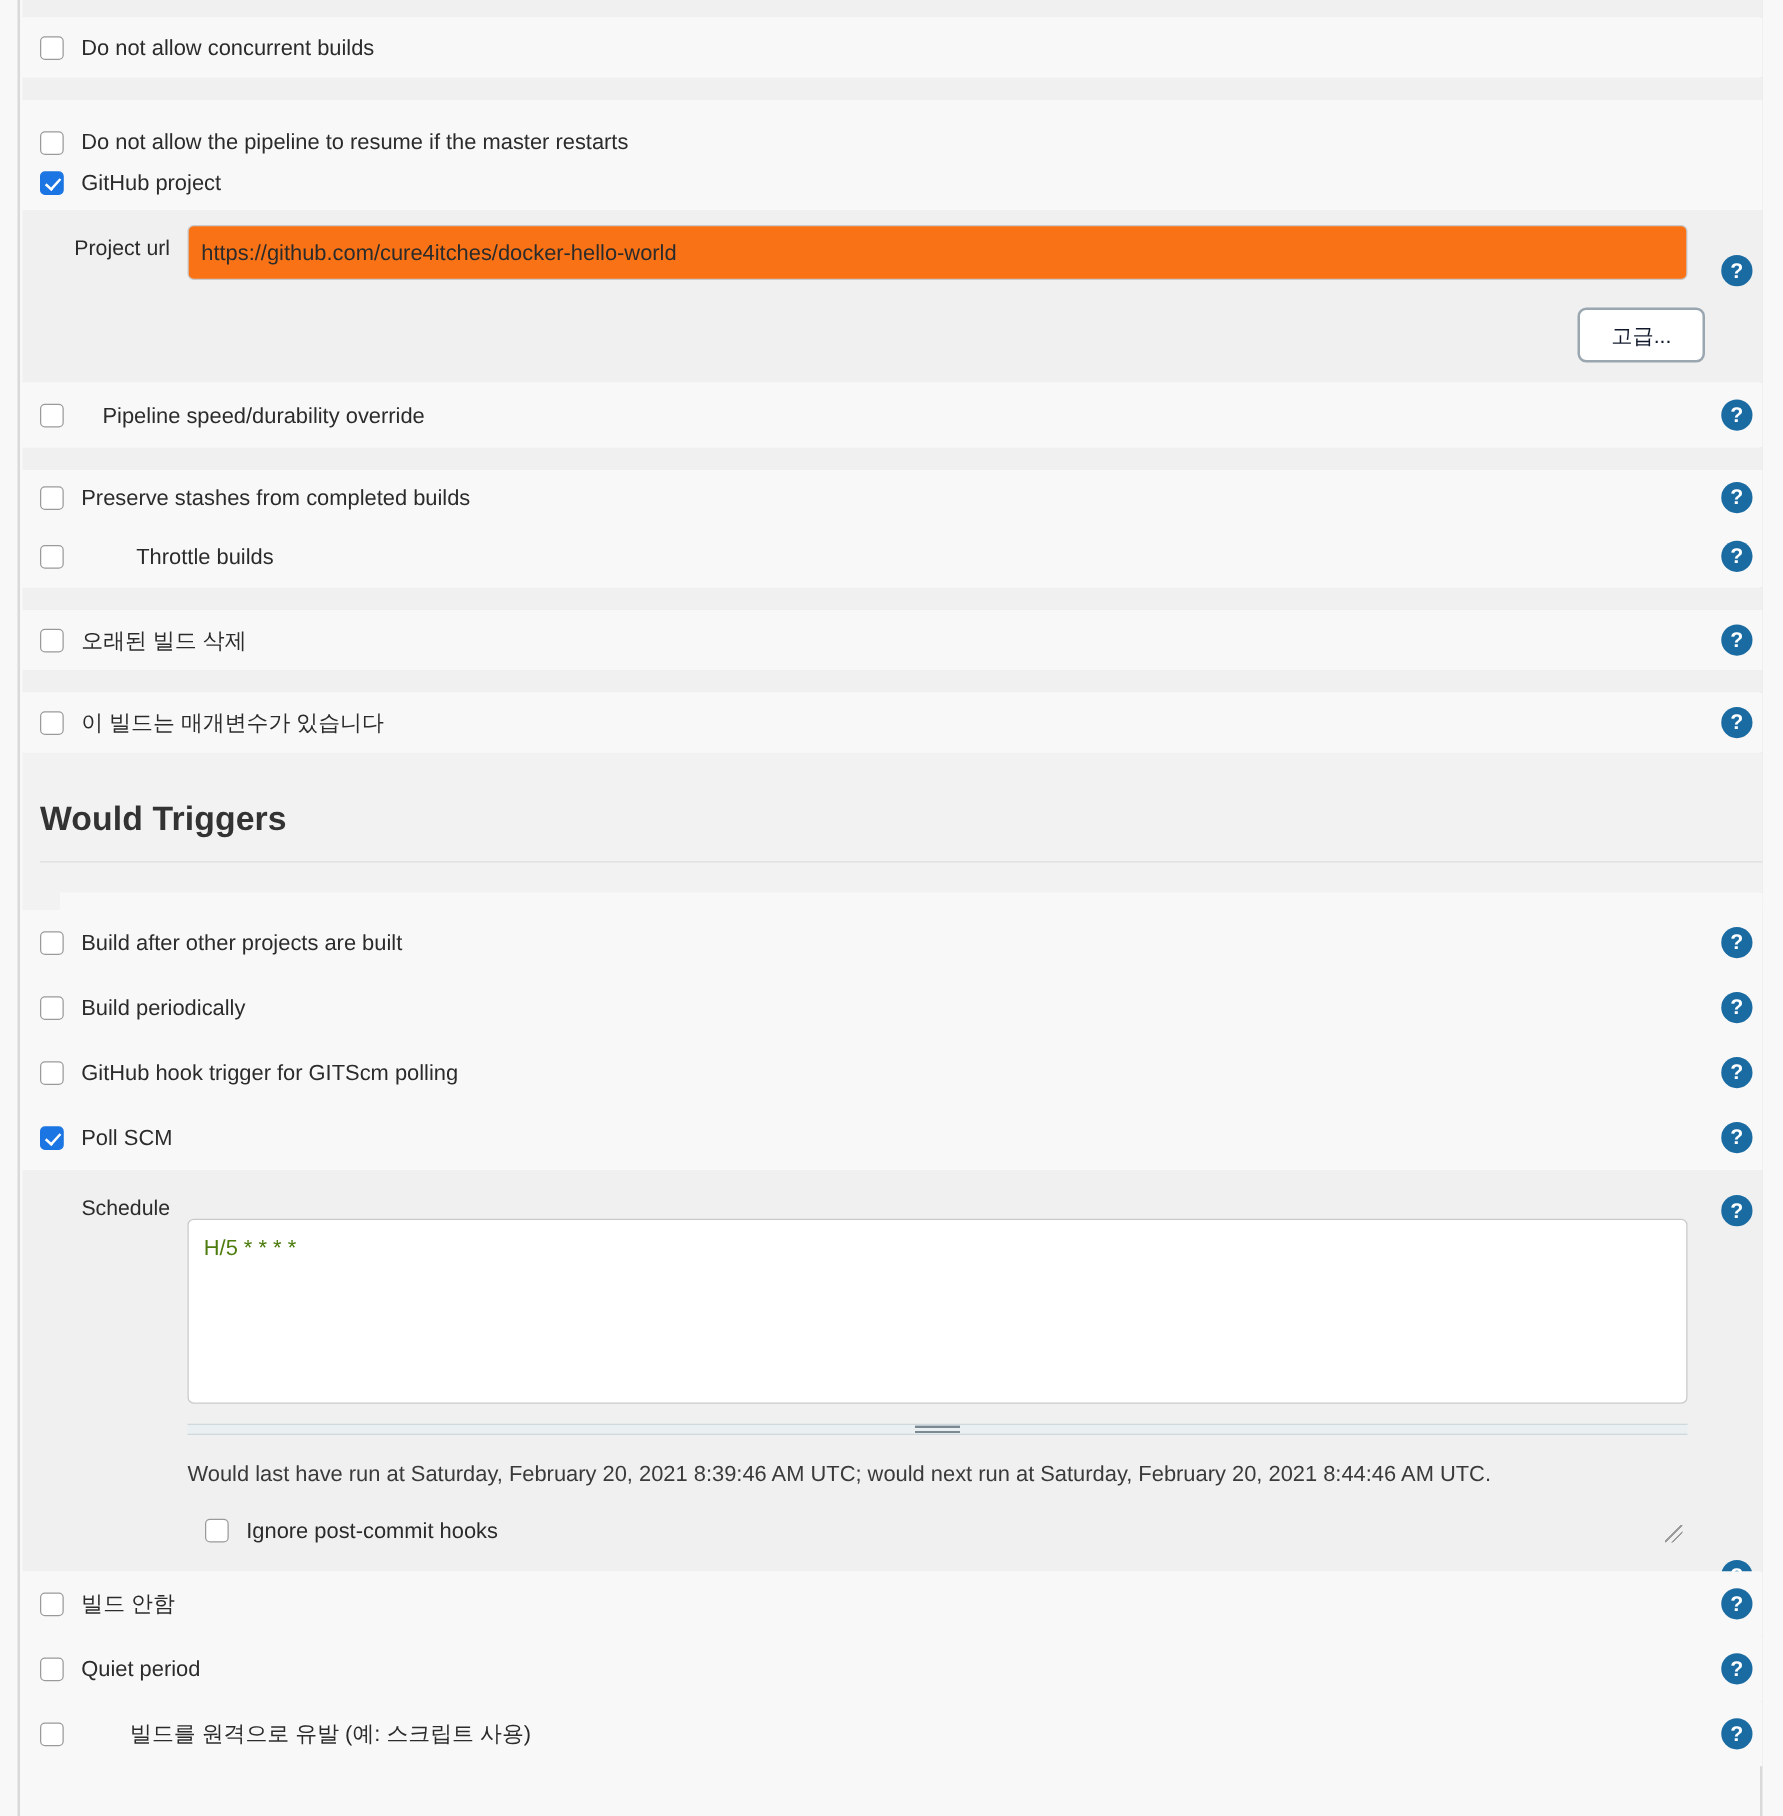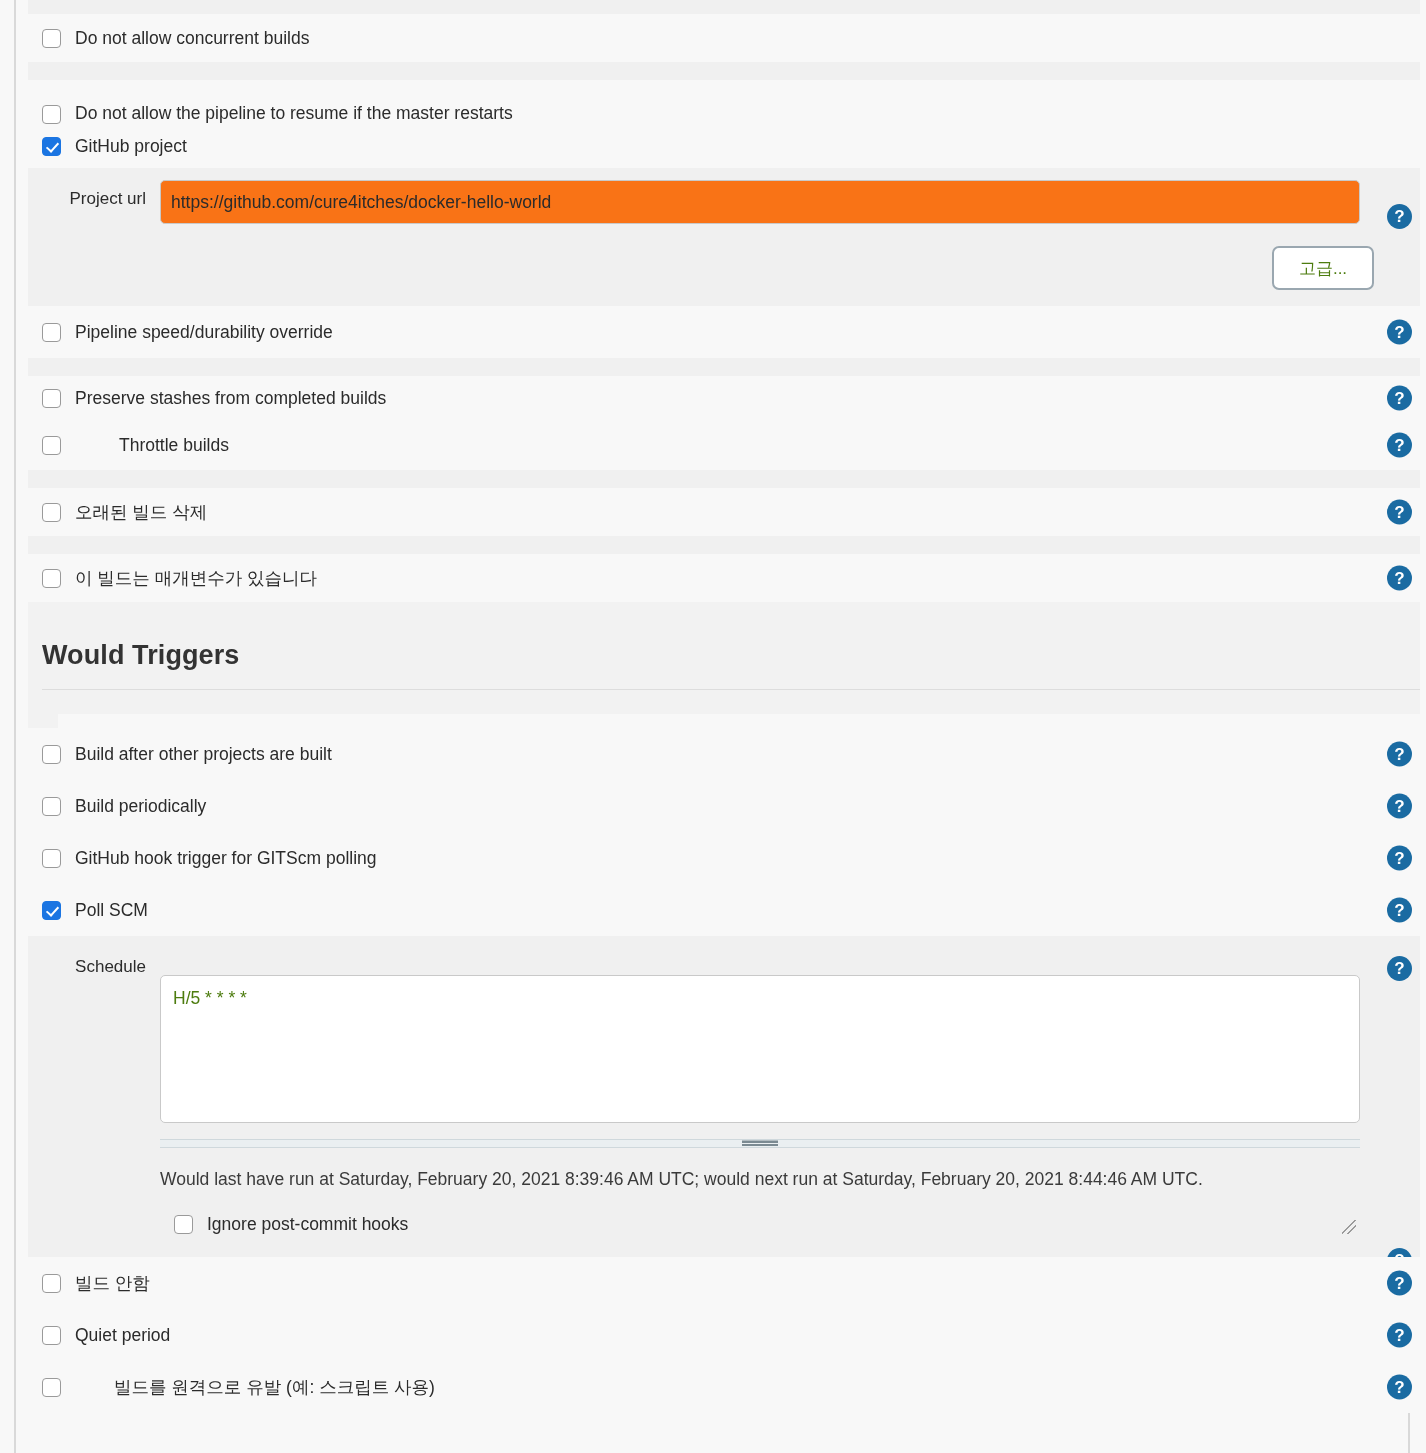--- a/index.html
+++ b/index.html
@@ -22,21 +22,21 @@
   .rail-left {
     position: absolute; left: 14px; top: 0; width: 2px; height: 1453px;
     background: #d9d9d9;
   }
   .rail-right {
     position: absolute; left: 1408px; top: 0; width: 2px; height: 1453px;
     background: #d9d9d9;
   }
   .form {
     position: absolute;
-    left: 28px; top: 0;
+    left: 18px; top: 0;
     width: 1392px;
   }
 
   
   .row {
     position: relative;
     background: #f8f8f8;
     padding: 0 0 0 14px;
     display: flex;
     align-items: center;
@@ -138,21 +138,21 @@
     padding: 22px 46px 6px 0;
   }
   .btn {
     min-width: 102px;
     height: 44px;
     border: 2px solid #9aa7b0;
     border-radius: 7px;
     background: #ffffff;
     font-family: "Liberation Sans", sans-serif;
     font-size: 17px;
-    color: #4d7c0f;
+    color: #0f172a;
     cursor: pointer;
     padding: 0 16px;
   }
 
   
   .section {
     background: #f2f2f2;
     padding: 38px 0 0 14px;
   }
   .section h2 {
@@ -277,21 +277,21 @@
       <div class="field-row">
         <span class="field-label">Project url</span>
         <input class="text-input" type="text" value="https://github.com/cure4itches/docker-hello-world" style="">
         <span class="help" style="top:30px;transform:none;">?</span>
       </div>
       <div class="btn-bar">
         <button class="btn">고급...</button>
       </div>
     </div>
 
-    <div class="row" style="min-height:52px;">
+    <div class="row" style="min-height:52px;gap:17px;">
       <span class="cb"></span>
       <span class="cb-label">Pipeline speed/durability override</span>
       <span class="help">?</span>
     </div>
 
     <div class="gap"></div>
 
     <div class="row" style="min-height:44px;">
       <span class="cb"></span>
       <span class="cb-label">Preserve stashes from completed builds</span>

